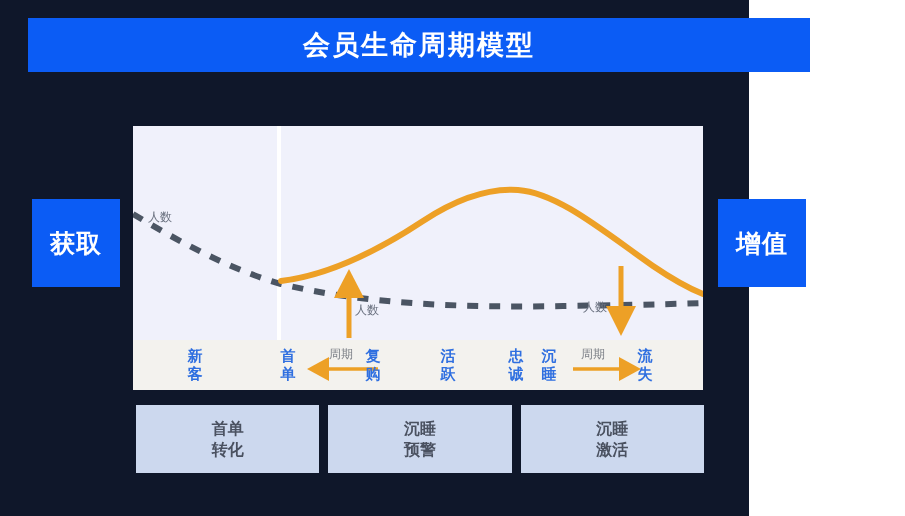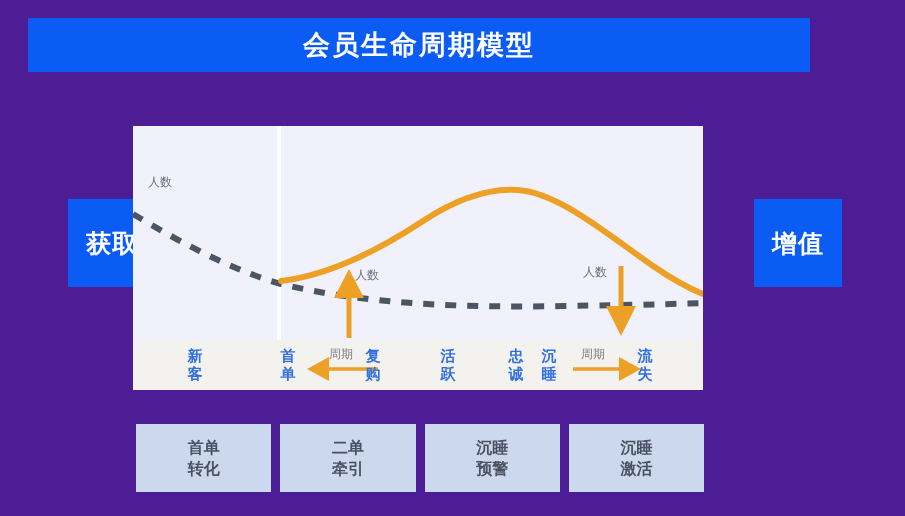--- a/index.html
+++ b/index.html
@@ -9,23 +9,23 @@
   }
   body {
     width: 905px;
     height: 516px;
     font-family: "Liberation Sans", "DejaVu Sans", sans-serif;
     position: relative;
     overflow: hidden;
   }
   #root {
     position: relative;
-    width: 905px;
+    width: 749px;
     height: 516px;
-    background: #4c1d95;
+    background: #0f172a;
   }
 
   
   .title-banner {
     position: absolute;
     left: 28px;
     top: 18px;
     width: 782px;
     height: 54px;
     background: #0b5cf5;
@@ -41,21 +41,20 @@
     line-height: 1;
   }
 
   
   .pillar {
     position: absolute;
     background: #0b5cf5;
     display: flex;
     align-items: center;
     justify-content: center;
-    margin-left: 36px;
   }
   .pillar-left {
     left: 32px;
     top: 199px;
     width: 88px;
     height: 88px;
   }
   .pillar-right {
     left: 718px;
     top: 199px;
@@ -112,20 +111,21 @@
     height: 214px;
   }
 
   
   .chart-label {
     position: absolute;
     color: #6b7280;
     font-size: 12px;
     line-height: 1;
     white-space: nowrap;
+    margin-top: 35px;
   }
   .label-people-1 { left: 15px;  top: 50px; }
   .label-people-2 { left: 222px; top: 143px; }
   .label-people-3 { left: 450px; top: 140px; }
 
   
   .stage-strip {
     position: absolute;
     left: 133px;
     top: 340px;
@@ -156,21 +156,21 @@
     top: 0;
     left: 0;
     width: 570px;
     height: 50px;
   }
 
   
   .card-row {
     position: absolute;
     left: 136px;
-    top: 424px;
+    top: 405px;
     width: 568px;
     height: 68px;
     display: flex;
     gap: 9px;
   }
   .action-card {
     flex: 1 1 0;
     background: #ccd8ee;
     display: flex;
     align-items: center;
@@ -262,24 +262,20 @@
     <span class="cycle-label" style="left:196px; top:8px">周期</span>
     <span class="cycle-label" style="left:448px; top:8px">周期</span>
   </div>
 
   <div class="card-row">
     <div class="action-card">
       <span class="action-card-text">首单
 转化</span>
     </div>
     <div class="action-card">
-      <span class="action-card-text">二单
-牵引</span>
-    </div>
-    <div class="action-card">
       <span class="action-card-text">沉睡
 预警</span>
     </div>
     <div class="action-card">
       <span class="action-card-text">沉睡
 激活</span>
     </div>
   </div>
 
 </div>

